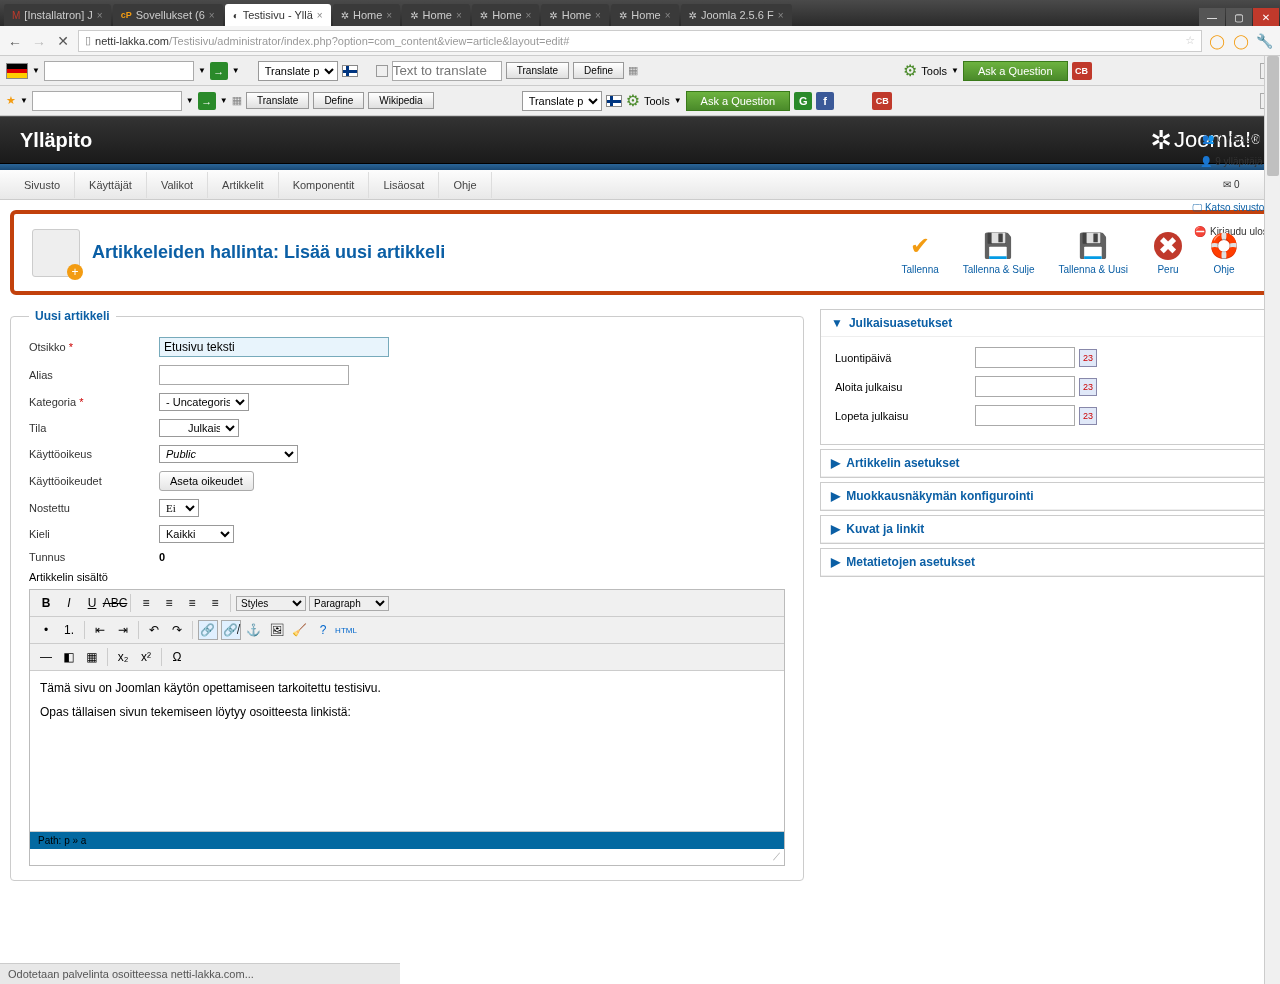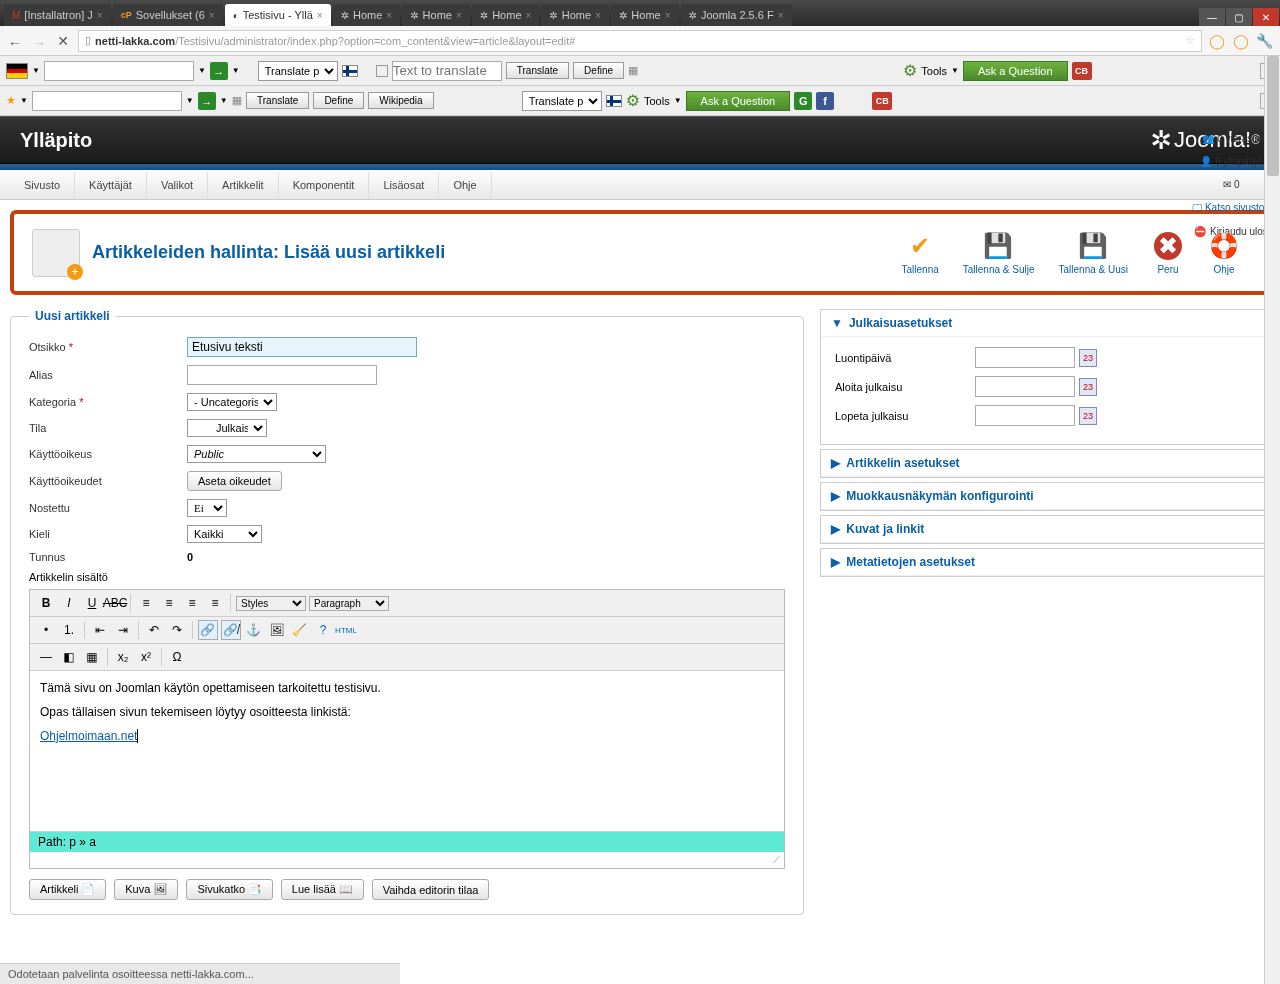--- a/index.html
+++ b/index.html
@@ -10,21 +10,21 @@
 .tab { background: #3a3a3a; color: #ccc; padding: 4px 8px; margin-right: 2px; border-radius: 3px 3px 0 0; font-size: 11px; display: flex; align-items: center; gap: 4px; height: 22px; max-width: 120px; white-space: nowrap; overflow: hidden; }
 .tab.active { background: #fff; color: #333; }
 .tab-close { color: #888; cursor: pointer; font-size: 10px; }
 .win-controls { margin-left: auto; display: flex; }
 .win-btn { width: 26px; height: 18px; background: #555; color: #fff; display: flex; align-items: center; justify-content: center; font-size: 10px; margin: 2px 1px 0 0; }
 .win-btn.close { background: #c0392b; }
 
 .nav-bar { background: #f5f5f5; height: 30px; display: flex; align-items: center; padding: 0 6px; gap: 6px; border-bottom: 1px solid #ccc; }
 .nav-btn { width: 18px; height: 18px; color: #555; display: flex; align-items: center; justify-content: center; cursor: pointer; font-size: 14px; }
 .url-bar { flex: 1; height: 22px; border: 1px solid #ccc; background: #fff; padding: 0 6px; display: flex; align-items: center; }
-.url-prefix { color: #333; font-weight: bold; }
+.url-prefix { color: #333; }
 .url-rest { color: #999; }
 .star { color: #ccc; margin-left: auto; }
 
 .toolbar-row { background: #efefef; height: 30px; display: flex; align-items: center; padding: 0 6px; gap: 4px; border-bottom: 1px solid #ccc; }
 .tb-input { border: 1px solid #aaa; height: 20px; background: #fff; }
 .tb-btn { border: 1px solid #999; background: linear-gradient(#fff,#e0e0e0); padding: 2px 10px; font-size: 10px; cursor: pointer; }
 .tb-green { background: linear-gradient(#6db33f,#4a8a2a); color: #fff; border: 1px solid #3a7a1a; padding: 3px 14px; font-size: 11px; cursor: pointer; }
 .tb-icon { width: 18px; height: 18px; display: inline-flex; align-items: center; justify-content: center; }
 .tb-flag { width: 22px; height: 16px; background: linear-gradient(#000 33%, #dd0000 33% 66%, #ffce00 66%); border: 1px solid #888; }
 .tb-flag-fi { width: 16px; height: 12px; background: #fff; position: relative; border: 1px solid #888; }
@@ -57,36 +57,36 @@
 .j-action-icon { width: 32px; height: 32px; margin: 0 auto 2px; display: flex; align-items: center; justify-content: center; font-size: 24px; }
 .j-action-lbl { color: #0b5fa5; font-size: 10px; white-space: nowrap; }
 
 .j-cols { display: flex; gap: 16px; margin-top: 14px; }
 .j-left { flex: 1; }
 .j-right { width: 450px; }
 
 fieldset { border: 1px solid #ccc; border-radius: 4px; padding: 14px 18px; }
 legend { color: #0b5fa5; font-size: 12px; font-weight: bold; padding: 0 6px; }
 
-.frow { display: flex; align-items: center; margin-bottom: 8px; gap: 28px; }
+.frow { display: flex; align-items: center; margin-bottom: 8px; }
 .flbl { width: 130px; font-size: 11px; color: #333; }
 .req { color: #c00; }
 .finput { border: 1px solid #7ab; background: #e8f4fc; padding: 2px 4px; width: 230px; font-size: 12px; }
 .fselect { border: 1px solid #999; background: #fff; padding: 1px 2px; font-size: 11px; }
 .fbtn { border: 1px solid #aaa; background: linear-gradient(#fff,#e5e5e5); border-radius: 3px; padding: 3px 10px; font-size: 11px; cursor: pointer; }
 
 .editor-box { border: 1px solid #bbb; margin-top: 6px; }
 .ed-tb { background: #f0f0f0; border-bottom: 1px solid #ccc; padding: 3px 6px; display: flex; flex-wrap: wrap; gap: 3px; align-items: center; }
 .ed-btn { width: 20px; height: 20px; border: 1px solid transparent; display: flex; align-items: center; justify-content: center; cursor: pointer; font-size: 12px; }
 .ed-sel { font-size: 10px; border: 1px solid #aaa; }
 .ed-sep { width: 1px; height: 18px; background: #ccc; margin: 0 2px; }
 .ed-content { padding: 10px; min-height: 160px; font-size: 12px; background: #fff; }
 .ed-content p { margin-bottom: 10px; }
 .ed-content a { color: #0b5fa5; text-decoration: underline; }
-.ed-path { background: #5eead4; border-top: 1px solid #ccc; padding: 3px 8px; font-size: 12px; }
+.ed-path { background: #0369a1; border-top: 1px solid #ccc; padding: 3px 8px; font-size: 10px; }
 .resize-handle { text-align: right; padding: 2px 4px; color: #999; font-size: 10px; }
 
 .ed-bottom { display: flex; gap: 8px; margin-top: 10px; }
 
 .accordion { border: 1px solid #ccc; margin-bottom: 4px; background: #fff; }
 .acc-head { padding: 6px 10px; color: #0b5fa5; font-weight: bold; font-size: 12px; cursor: pointer; display: flex; align-items: center; gap: 6px; border-bottom: 1px solid #eee; }
 .acc-body { padding: 10px 14px; }
 .acc-row { display: flex; align-items: center; margin-bottom: 8px; font-size: 11px; }
 .acc-lbl { width: 140px; }
 .acc-inp { border: 1px solid #aaa; width: 100px; padding: 2px; }
@@ -371,33 +371,25 @@
             <span class="ed-btn">▦</span>
             <span class="ed-sep"></span>
             <span class="ed-btn">x₂</span>
             <span class="ed-btn">x²</span>
             <span class="ed-sep"></span>
             <span class="ed-btn">Ω</span>
           </div>
           <div class="ed-content">
             <p>Tämä sivu on Joomlan käytön opettamiseen tarkoitettu testisivu.</p>
             <p>Opas tällaisen sivun tekemiseen löytyy osoitteesta linkistä:</p>
-            <p><a href="#">Ohjelmoimaan.net</a><span style="border-left:1px solid #000;height:14px;"></span></p>
           </div>
           <div class="ed-path">Path: p » a</div>
           <div class="resize-handle">⟋</div>
         </div>
 
-        <div class="ed-bottom">
-          <button class="fbtn"><span>Artikkeli</span> 📄</button>
-          <button class="fbtn"><span>Kuva</span> 🖼</button>
-          <button class="fbtn"><span>Sivukatko</span> 📑</button>
-          <button class="fbtn"><span>Lue lisää</span> 📖</button>
-          <button class="fbtn">Vaihda editorin tilaa</button>
-        </div>
       </fieldset>
     </div>
 
     <div class="j-right">
       <div class="accordion">
         <div class="acc-head">
             <span>▼</span>
             <span>Julkaisuasetukset</span>
           </div>
         <div class="acc-body">

